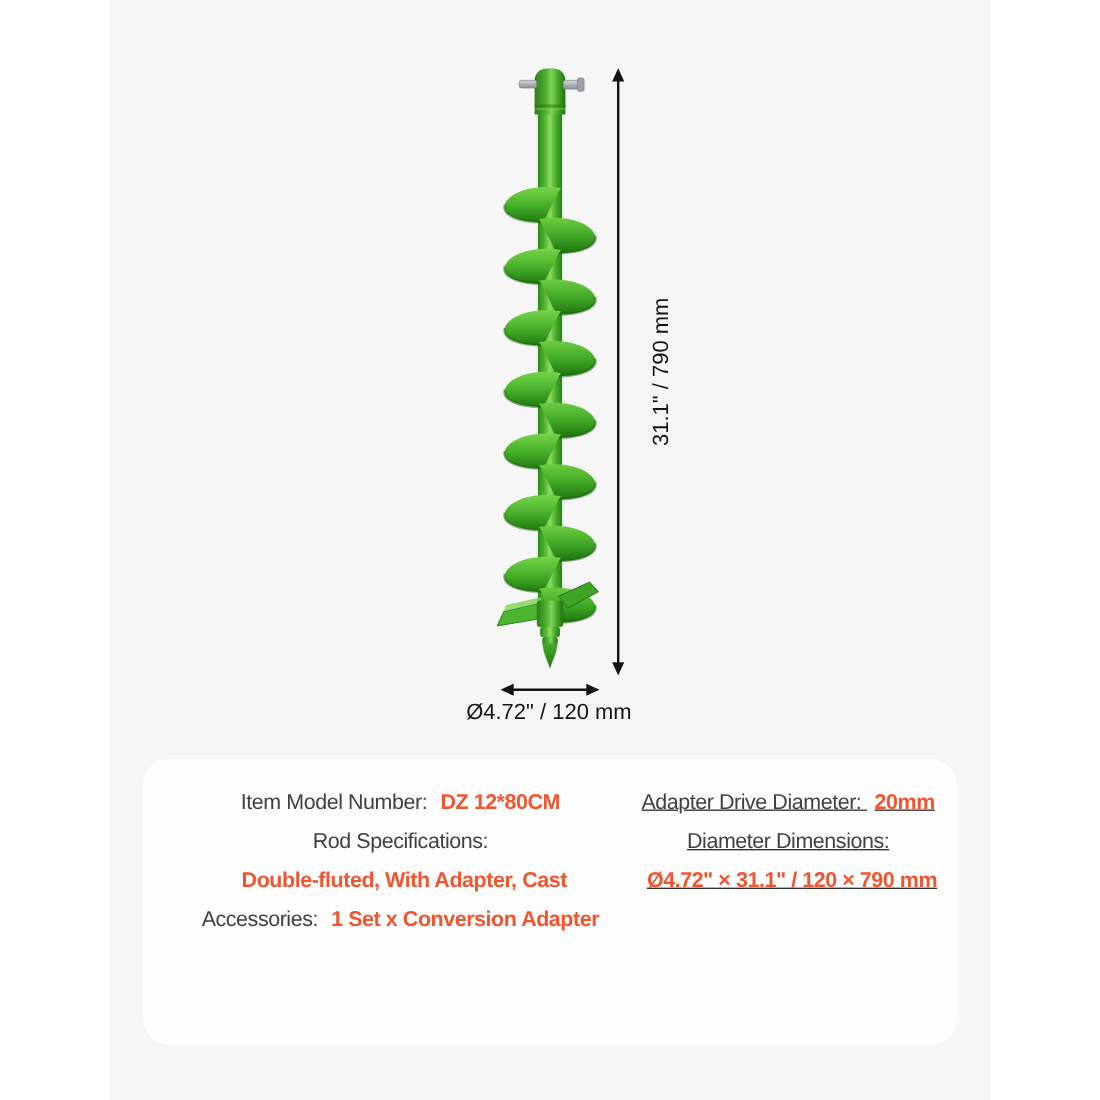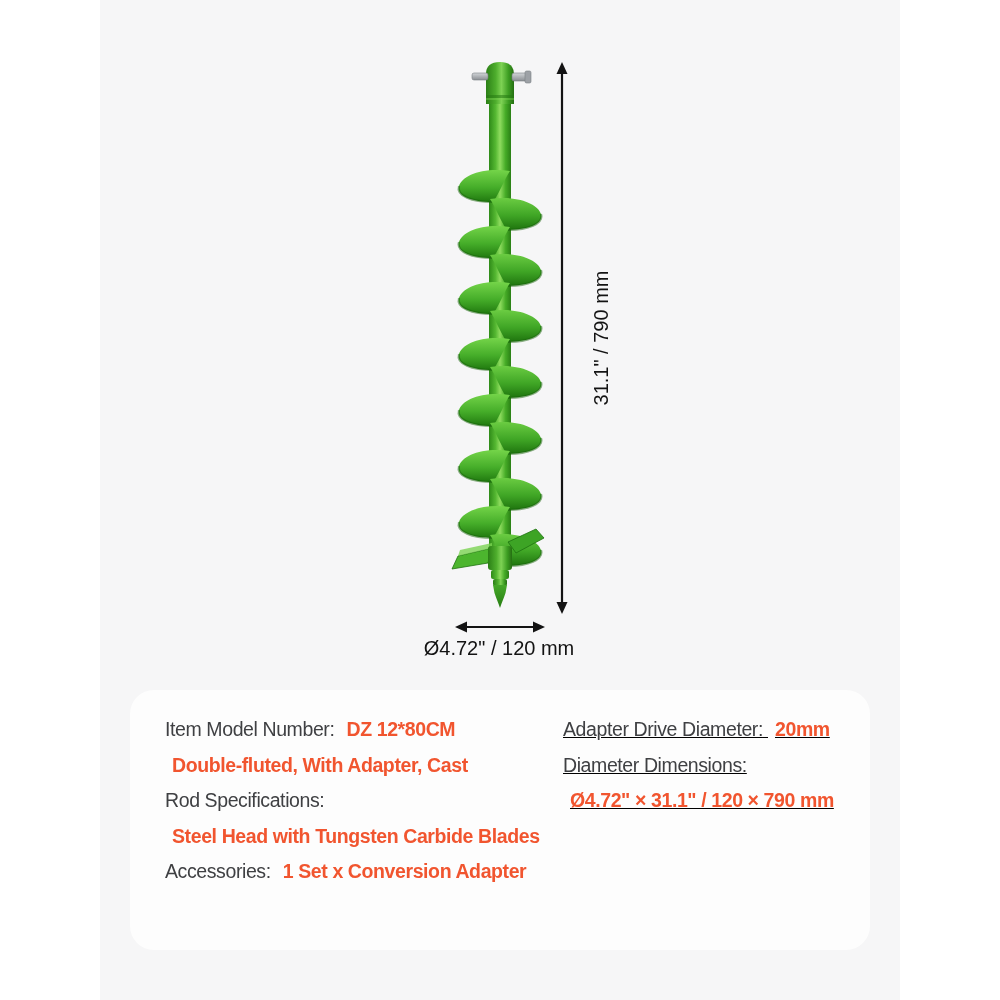--- a/index.html
+++ b/index.html
@@ -7,21 +7,21 @@
   .stage{position:absolute;left:100px;top:0;width:800px;height:1000px;background:#f6f6f7;}
   .auger-svg{position:absolute;left:280px;top:40px;width:260px;height:600px;}
 
   .dim-label{position:absolute;color:#131313;font-size:20px;text-align:center;}
   .dim-label.vertical{left:421px;top:325px;width:160px;height:26px;line-height:26px;
       transform:rotate(-90deg);}
   .dim-label.horizontal{left:299px;top:635px;width:200px;height:26px;line-height:26px;}
 
   .spec-panel{position:absolute;left:30px;top:690px;width:740px;height:260px;
       background:#fdfdfd;border-radius:24px;box-sizing:border-box;
-      padding:22px 0 0 35px;display:flex;}
+      padding:22px 0 0 35px;display:flex;text-align:center;}
   .spec-col{white-space:nowrap;}
   .spec-col.left{width:398px;}
   .spec-col.right{flex:1;text-decoration:underline;}
   .spec-row{height:35.5px;line-height:35.5px;font-size:19.5px;letter-spacing:-0.4px;}
   .spec-label{color:#3f4043;}
   .spec-value{color:#f1552f;font-weight:700;margin-left:7px;}
   .spec-label:empty,.spec-value:empty{display:none;}
 </style>
 </head>
 <body>
@@ -123,30 +123,26 @@
     <div class="dim-label vertical">31.1" / 790 mm</div>
     <div class="dim-label horizontal">Ø4.72" / 120 mm</div>
 
     <div class="spec-panel">
       <div class="spec-col left">
         <div class="spec-row">
           <span class="spec-label">Item Model Number:</span>
           <span class="spec-value">DZ 12*80CM</span>
         </div>
         <div class="spec-row">
-          
-          <span class="spec-value">Double-fluted, With Adapter, Cast</span>
-        </div>
-        <div class="spec-row">
           <span class="spec-label">Rod Specifications:</span>
           
         </div>
         <div class="spec-row">
           
-          <span class="spec-value">Steel Head with Tungsten Carbide Blades</span>
+          <span class="spec-value">Double-fluted, With Adapter, Cast</span>
         </div>
         <div class="spec-row">
           <span class="spec-label">Accessories:</span>
           <span class="spec-value">1 Set x Conversion Adapter</span>
         </div>
       </div>
       <div class="spec-col right">
         <div class="spec-row">
           <span class="spec-label">Adapter Drive Diameter:</span>
           <span class="spec-value">20mm</span>

